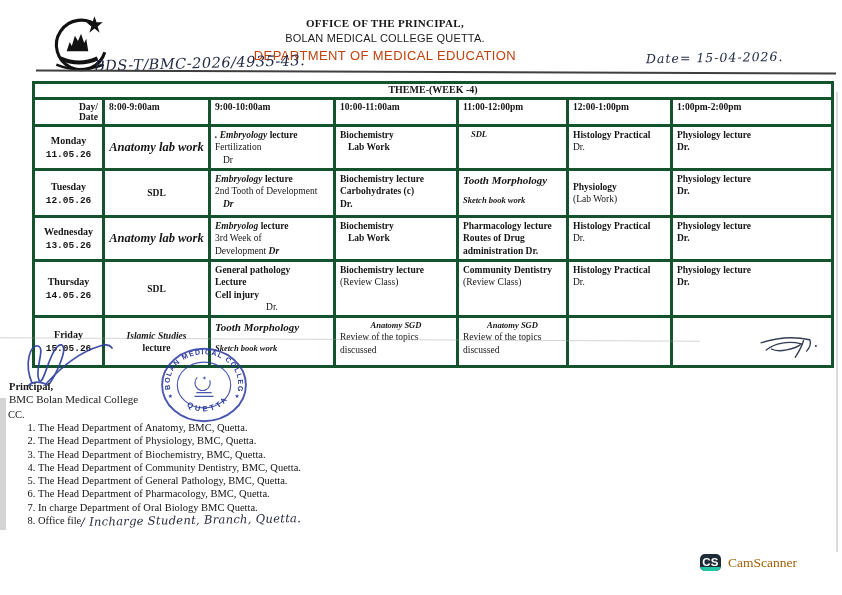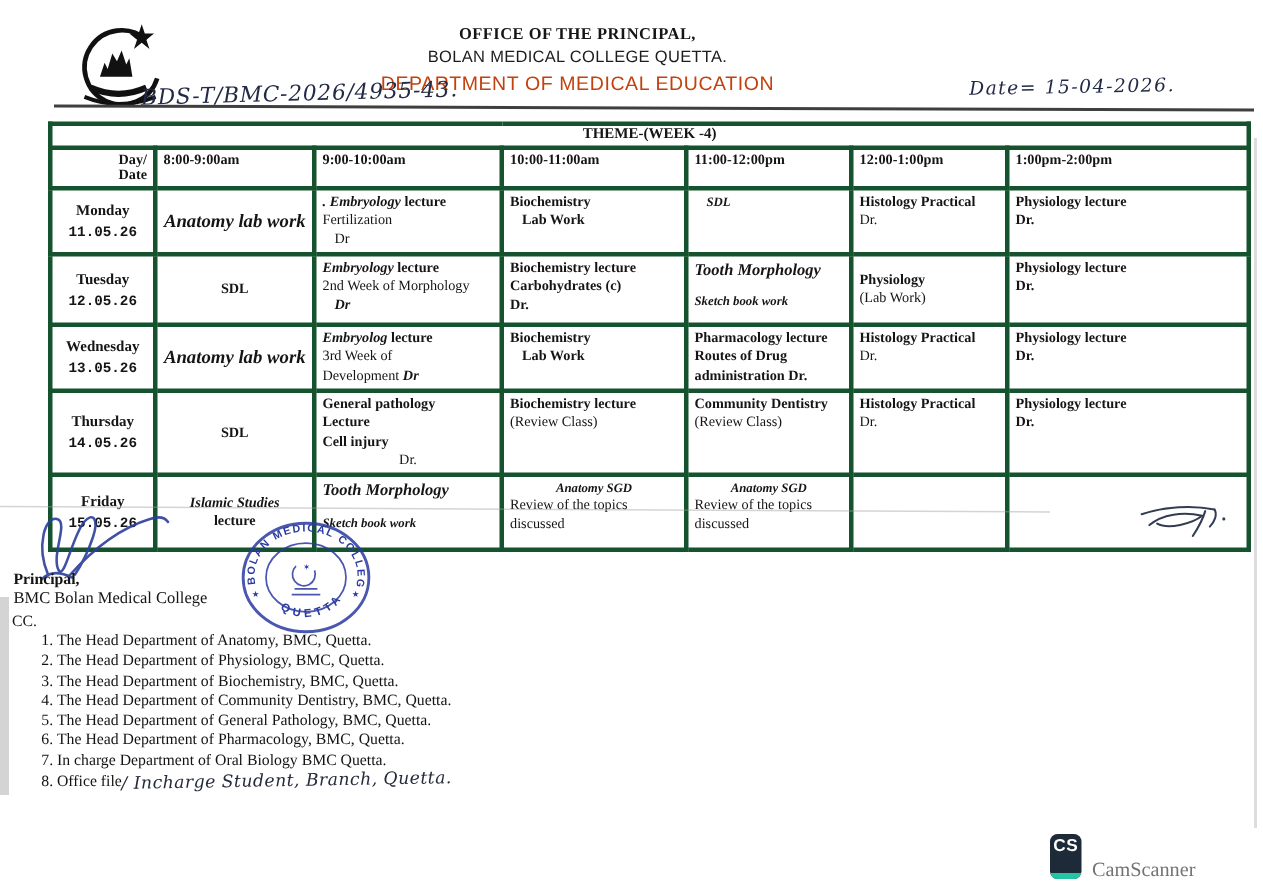--- a/index.html
+++ b/index.html
@@ -55,25 +55,25 @@
 
   
   .cc-label{left:8px;top:409px;font:10.5px "Liberation Serif",serif;}
   .cc-wrap{left:8px;top:421px;width:420px;}
   .cc-wrap ol{margin:0;padding-left:30px;list-style:decimal;}
   .cc-wrap li{font:10.5px "Liberation Serif",serif;line-height:13.3px;color:#131313;}
   .cc-hand{font-family:"DejaVu Serif",serif;font-style:italic;font-size:11.5px;color:#262b3c;display:inline-block;transform:rotate(-1deg);letter-spacing:.3px;}
 
   
   .cs-footer{left:700px;top:554px;display:flex;align-items:center;gap:7px;}
-  .cs-badge{width:21px;height:30px;border-radius:5px;background:#1d2a38;position:relative;overflow:hidden;
+  .cs-badge{width:21px;height:17px;border-radius:5px;background:#1d2a38;position:relative;overflow:hidden;
             display:flex;align-items:flex-start;justify-content:center;}
   .cs-badge::after{content:"";position:absolute;left:0;bottom:0;width:100%;height:4px;background:#25c4a4;}
   .cs-letters{color:#fff;font:bold 11.5px "Liberation Sans",sans-serif;margin-top:2px;letter-spacing:.3px;}
-  .cs-name{font:13.5px "Liberation Serif",serif;color:#737373;margin-top:18px;}
+  .cs-name{font:13.5px "Liberation Serif",serif;color:#a16207;}
 
   
   .edge-right{left:836px;top:92px;width:2px;height:460px;background:#dcdcdc;}
   .edge-left{left:0;top:398px;width:6px;height:132px;background:#c9c9c9;opacity:.8;}
   .table-shadow-line{left:0;top:339px;width:700px;height:1px;background:#9f9f9f;opacity:.45;transform:rotate(.3deg);}
 </style>
 </head>
 <body>
 
 <div class="abs emblem">
@@ -154,21 +154,21 @@
         <tr style="height: 47px;">
           <td class="daycell">
             <div class="day">Tuesday</div>
             <div class="date">12.05.26</div>
           </td>
           <td class="cell">
             <div class="ln b ctr"><span>SDL</span></div>
           </td>
           <td class="cell">
             <div class="ln b"><span class="seg-i">Embryology</span><span> lecture</span></div>
-            <div class="ln n"><span>2nd Week of Morphology</span></div>
+            <div class="ln n"><span>2nd Tooth of Development</span></div>
             <div class="ln bi ind"><span>Dr</span></div>
           </td>
           <td class="cell">
             <div class="ln b"><span>Biochemistry lecture</span></div>
             <div class="ln b"><span>Carbohydrates (c)</span></div>
             <div class="ln b"><span>Dr.</span></div>
           </td>
           <td class="cell">
             <div class="ln bi md"><span>Tooth Morphology</span></div>
             <div class="ln gap"></div>

